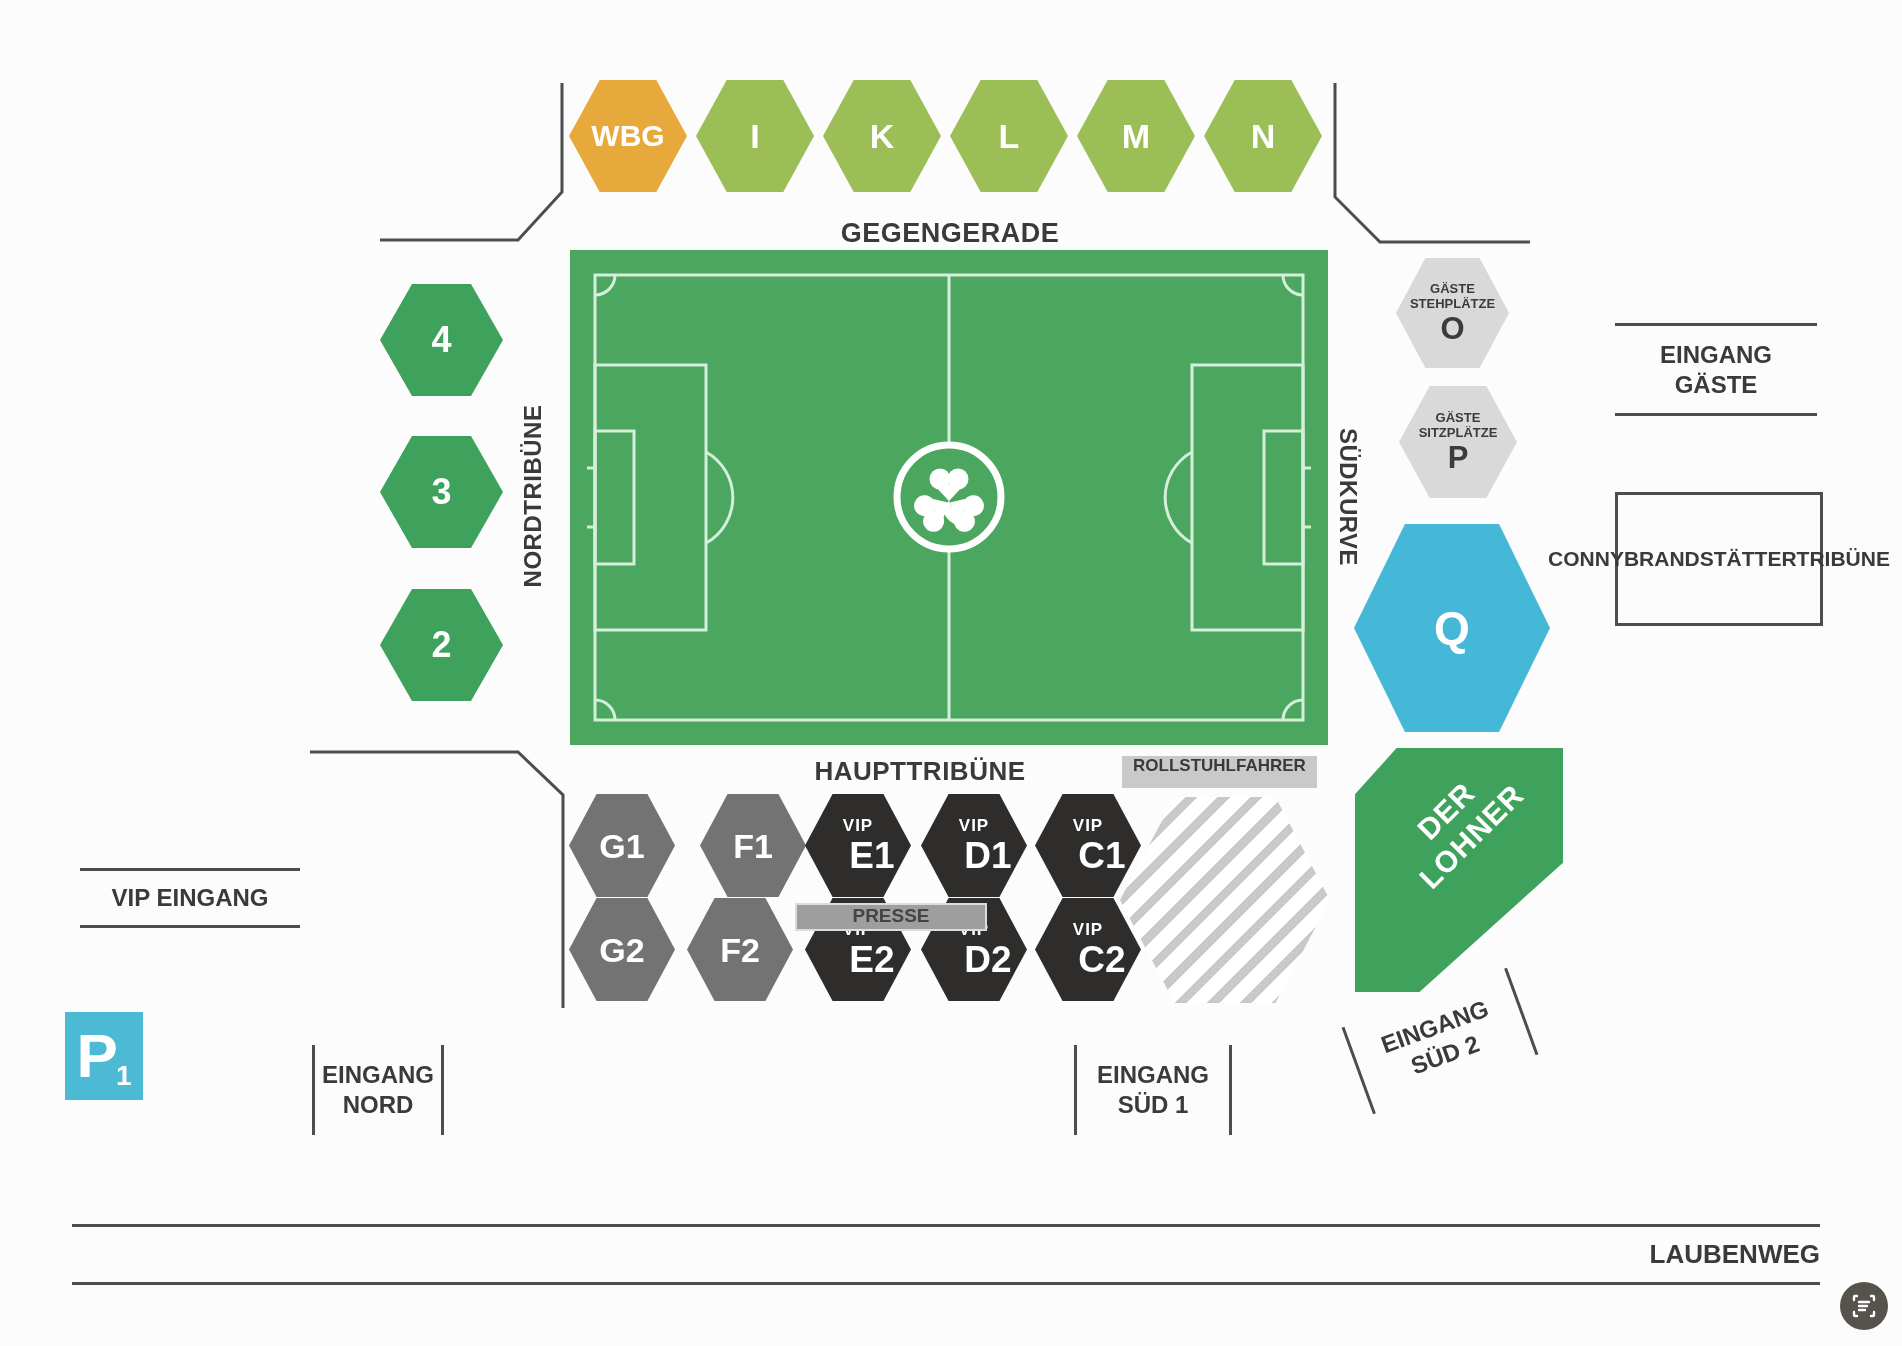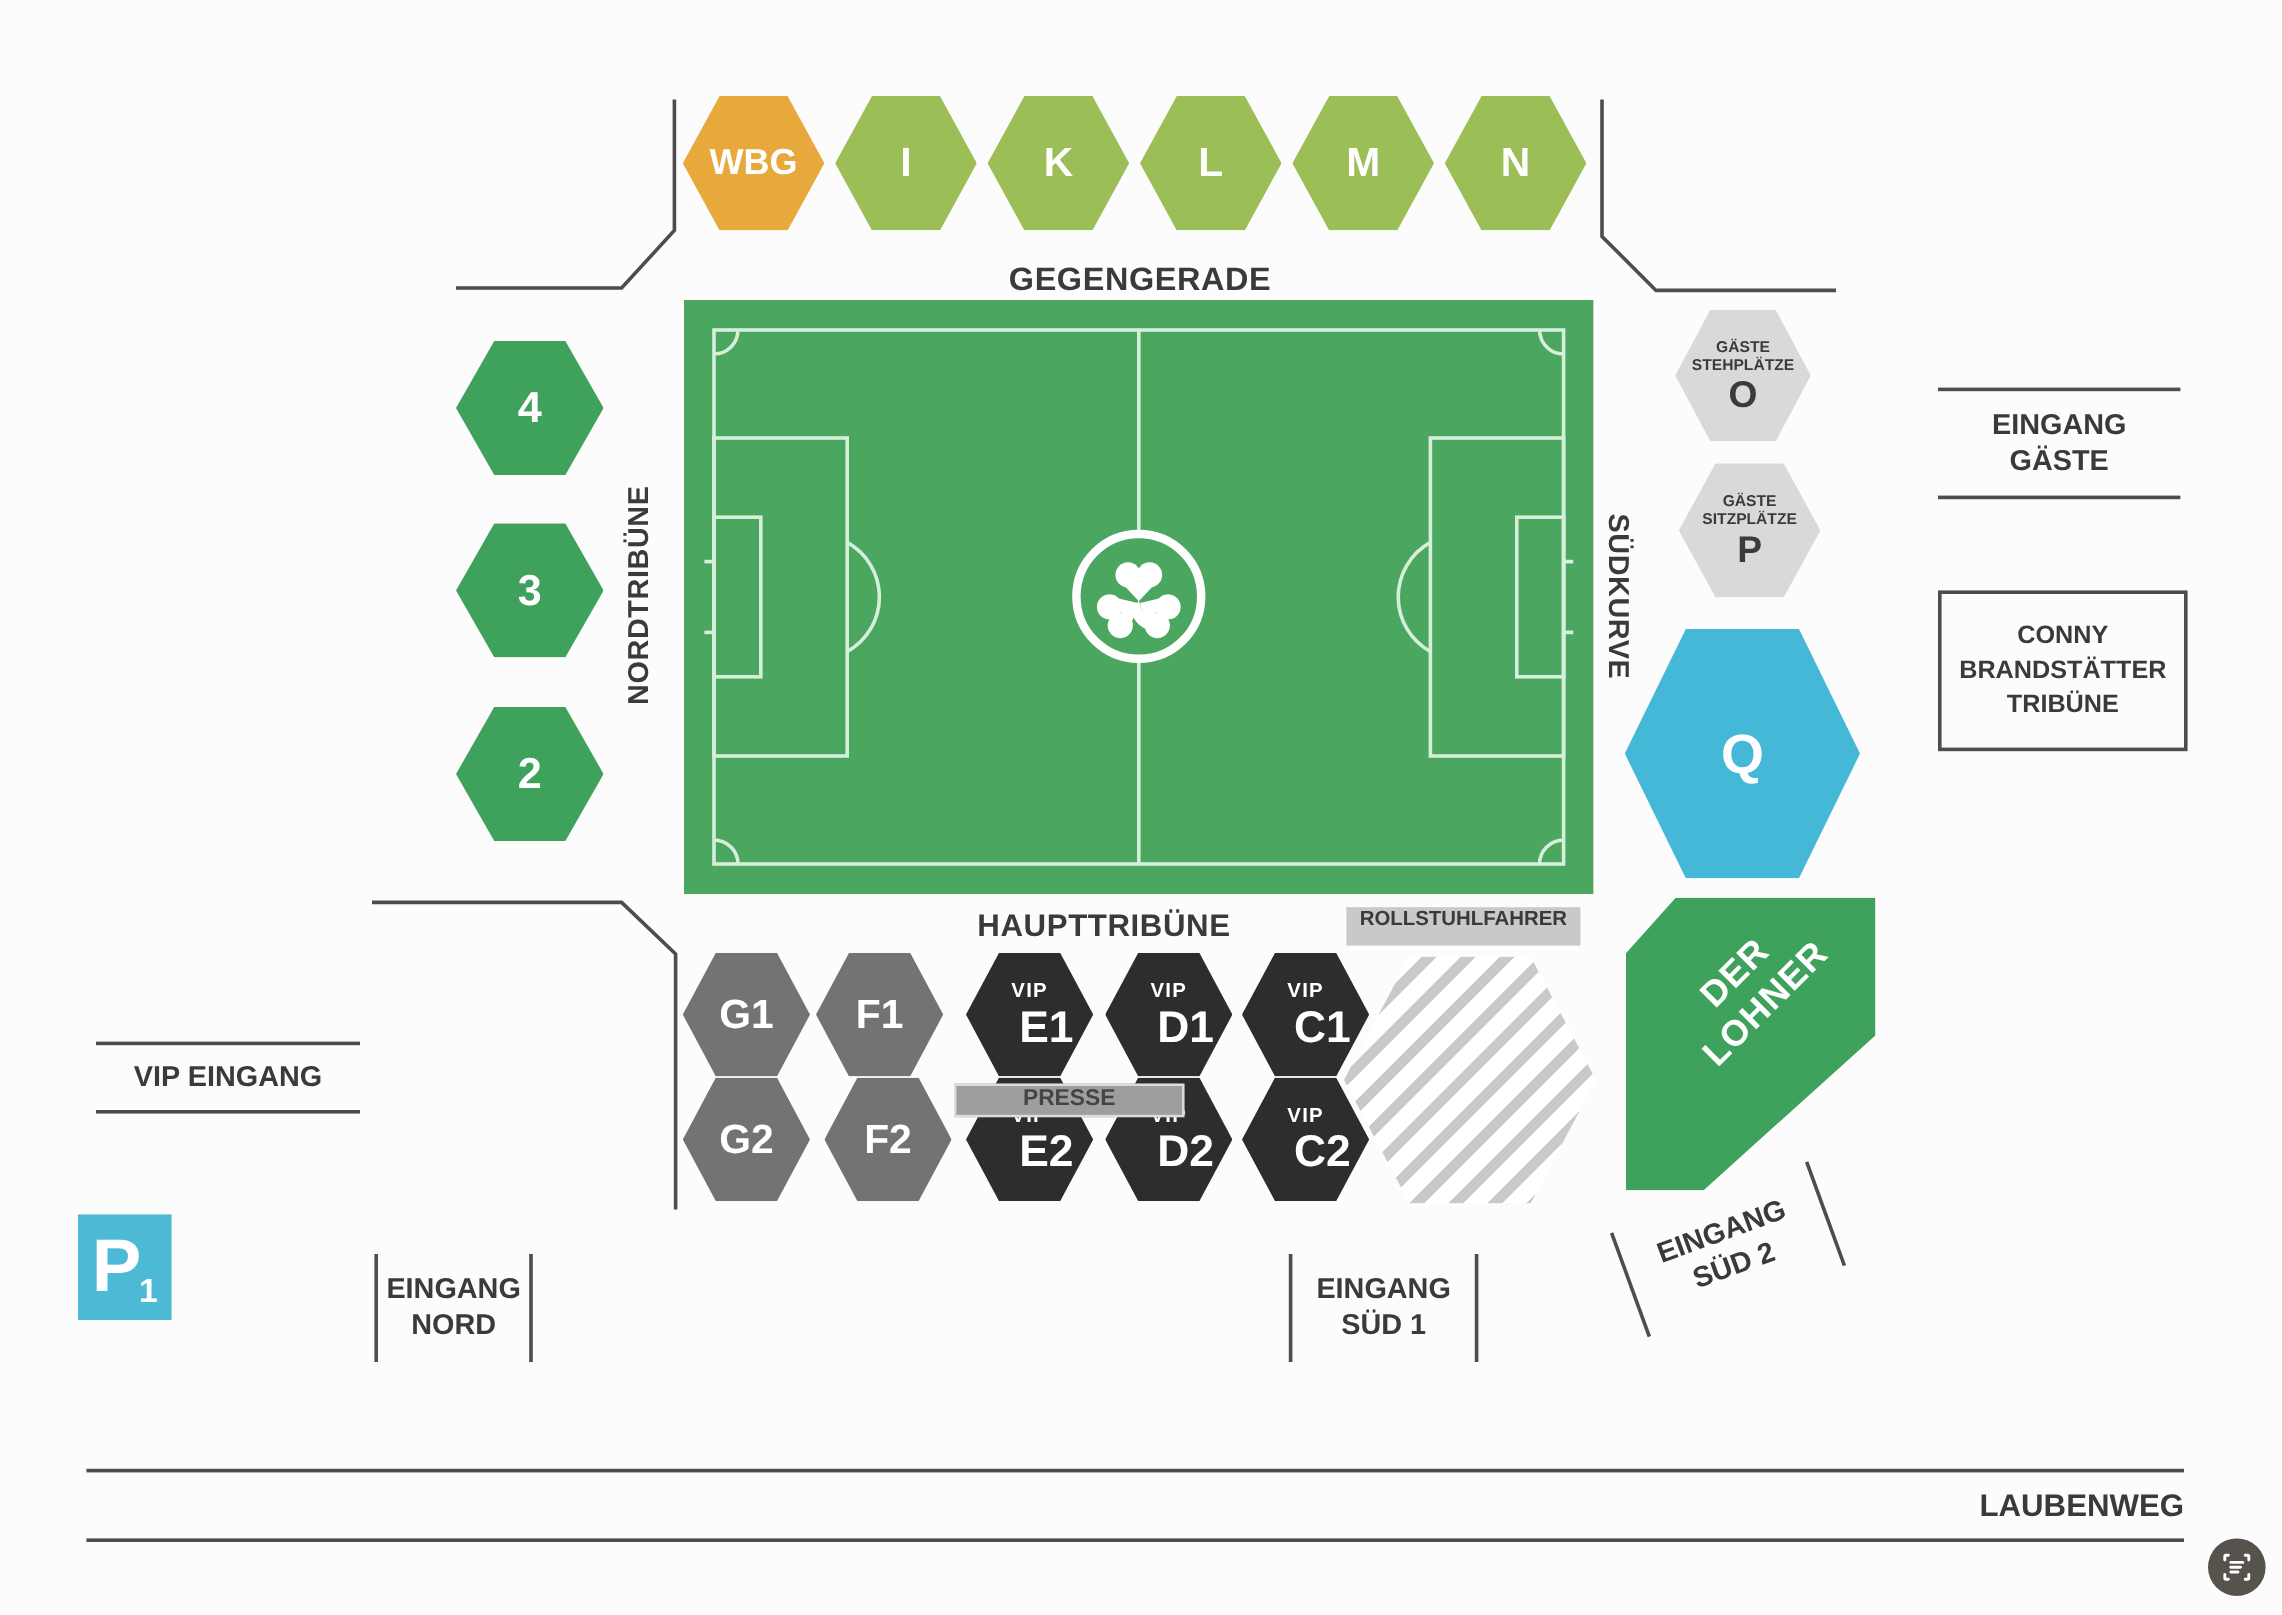--- a/index.html
+++ b/index.html
@@ -36,21 +36,21 @@
           background:#C9C9C9;color:#3a3a3a;}
   .presse{background:#9E9E9E;color:#454545;border:2px solid #dcdcdc;margin-top:20px;}
 
   
   .gate-h{position:absolute;border-top:3px solid #4d4d4d;border-bottom:3px solid #4d4d4d;
           display:flex;flex-direction:column;align-items:center;justify-content:center;
           font-size:24px;line-height:1.25;}
   .gate-v{position:absolute;border-left:3px solid #4d4d4d;border-right:3px solid #4d4d4d;
           display:flex;flex-direction:column;align-items:center;justify-content:center;
           font-size:24px;line-height:1.25;}
-  .boxed{position:absolute;border:3px solid #4d4d4d;display:flex;flex-direction:column;
+  .boxed{position:absolute;border:3px solid #4d4d4d;display:flex;flex-direction:row;
          align-items:center;justify-content:center;font-size:21px;line-height:1.35;}
 
   
   .lohner{position:absolute;left:1355px;top:748px;width:208px;height:244px;background:#3FA25C;
           clip-path:polygon(20% 0,100% 0,100% 47%,31% 100%,0 100%,0 19%);}
   .lohner-text{position:absolute;left:14px;top:40px;width:180px;text-align:center;color:#fff;
                font-size:30px;line-height:1.2;transform:rotate(-45deg);letter-spacing:1px;}
 
   
   .parking{position:absolute;left:65px;top:1012px;width:78px;height:88px;background:#4CB9D5;
@@ -170,21 +170,21 @@
     <span class="gletter">P</span>
     </div>
 
   <div class="hex hex-blue" style="left:1354px;top:524px;width:196px;height:208px">
     <span class="big" style="font-size:46px">Q</span>
     </div>
 
   <div class="hex hex-olive" style="left:569px;top:794px;width:106px;height:103px">
     <span class="big">G1</span>
     </div>
-  <div class="hex hex-olive" style="left:680px;top:794px;width:106px;height:103px">
+  <div class="hex hex-olive" style="left:700px;top:794px;width:106px;height:103px">
     <span class="big">F1</span>
     </div>
   <div class="hex hex-dark" style="left:805px;top:794px;width:106px;height:103px">
     <span class="viptag">VIP</span>
     <span class="viplabel">E1</span>
     </div>
   <div class="hex hex-dark" style="left:921px;top:794px;width:106px;height:103px">
     <span class="viptag">VIP</span>
     <span class="viplabel">D1</span>
     </div>

